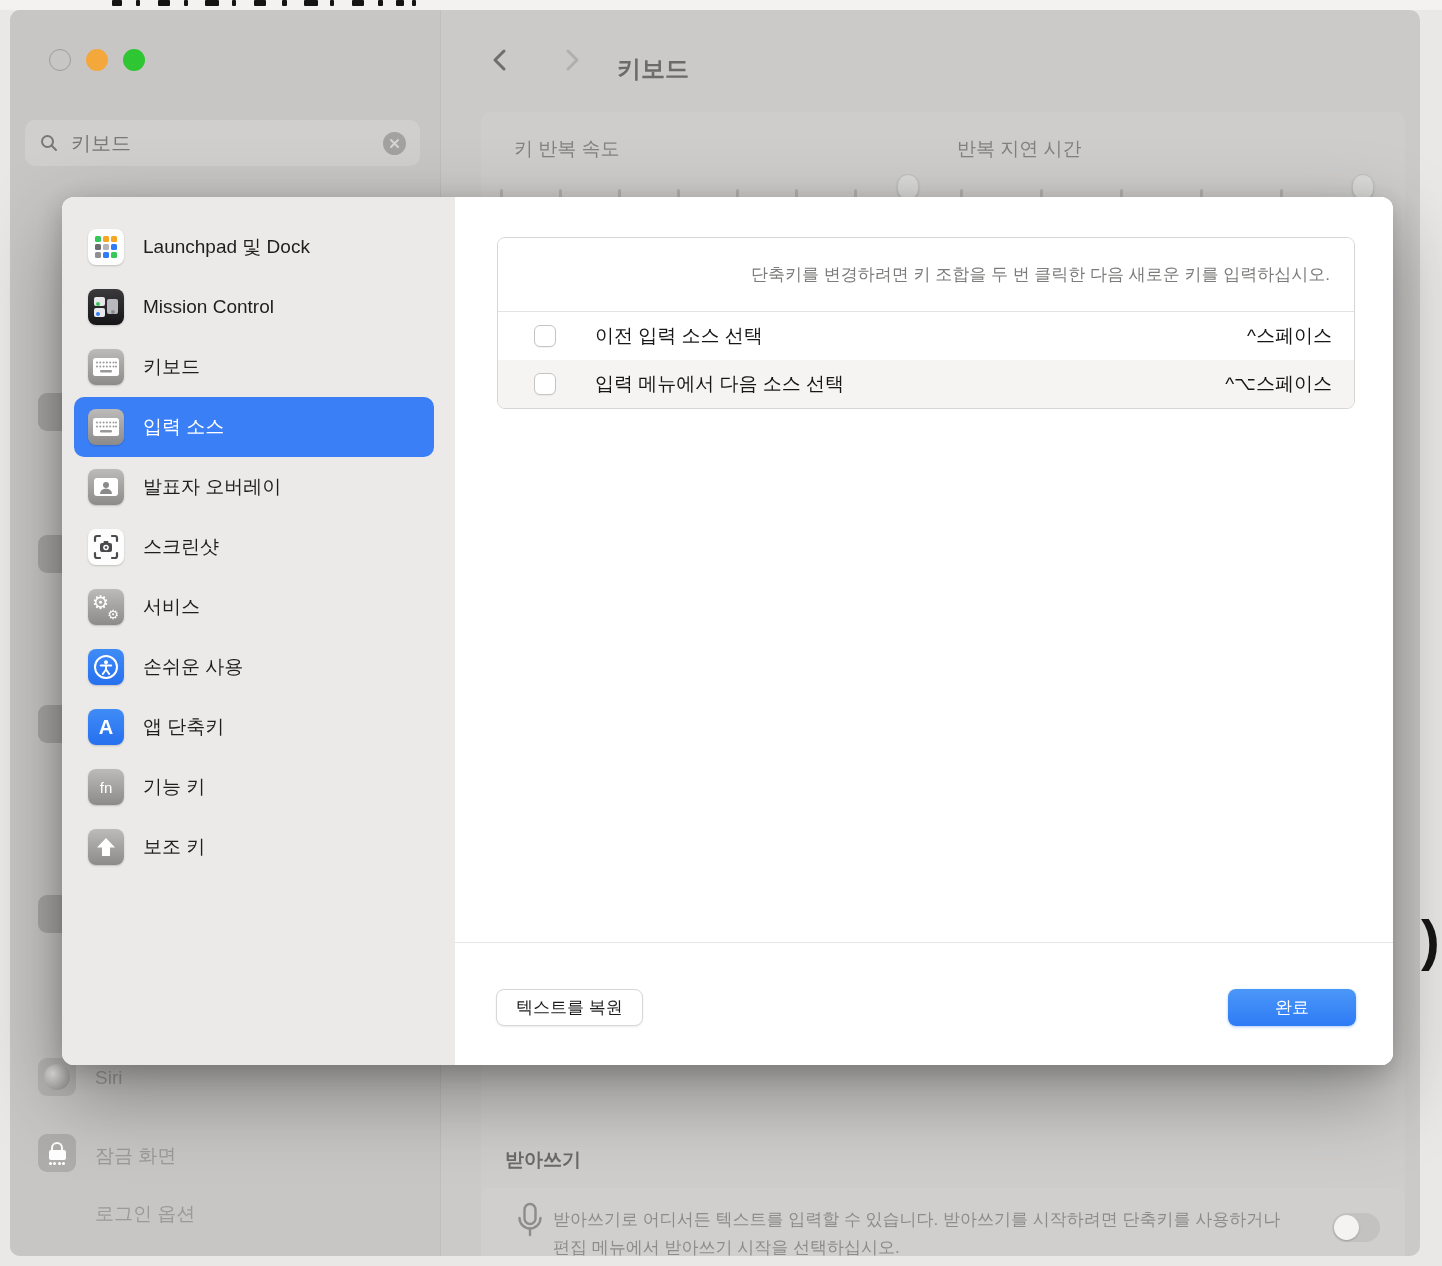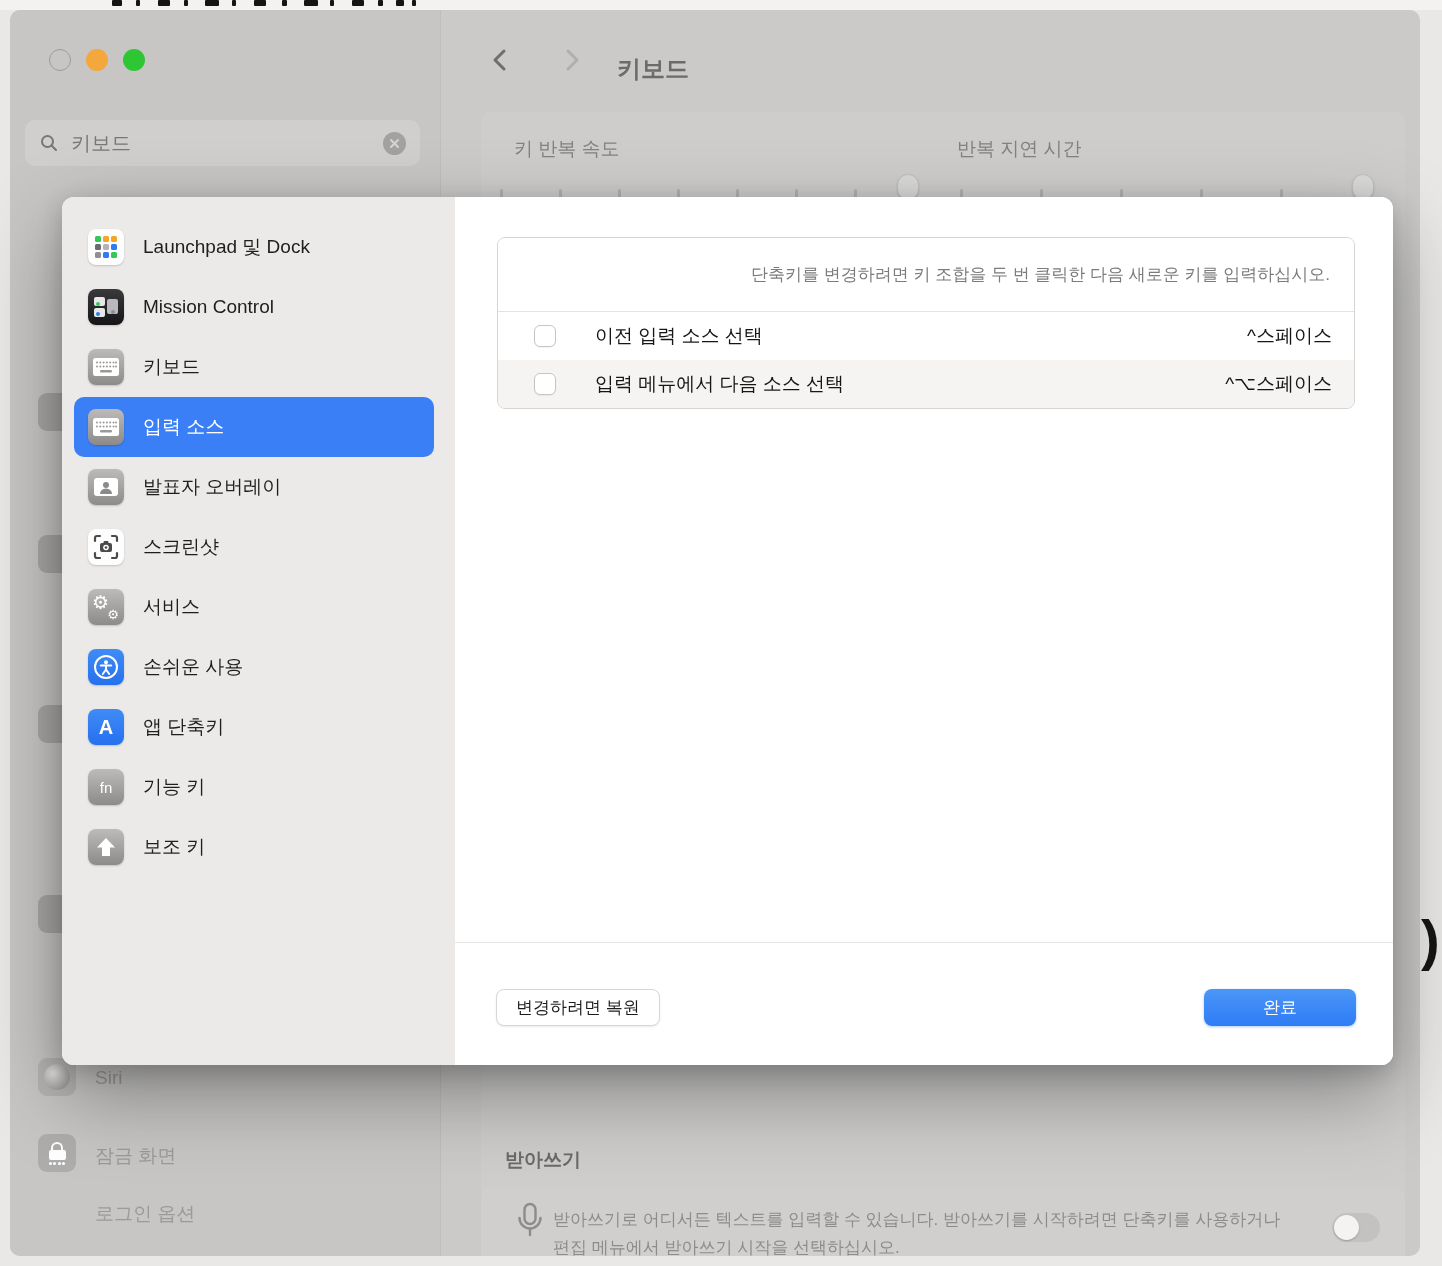--- a/index.html
+++ b/index.html
@@ -77,21 +77,21 @@
   .instruction{padding:25px 24px;font-size:17px;color:#7c7b7a;border-bottom:1px solid #e4e3e2;background:#fff;}
   .srow{height:48px;display:flex;align-items:center;padding:0 22px 0 36px;background:#fff;}
   .srow.alt{background:#f5f4f3;}
   .checkbox{width:22px;height:22px;border:1px solid #c6c5c4;border-radius:6px;background:#fff;box-sizing:border-box;box-shadow:0 1px 1px rgba(0,0,0,.05);flex:none;}
   .srow-label{margin-left:39px;font-size:19px;color:#161616;}
   .srow-key{margin-left:auto;font-size:19px;color:#161616;}
 
   .modal-footer{position:absolute;left:0;right:0;bottom:0;height:122px;border-top:1px solid #e7e6e5;background:#fff;}
   .btn{font-family:inherit;cursor:default;}
   .btn-restore{position:absolute;left:41px;top:46px;height:37px;padding:0 19px;background:#fff;border:1px solid #d8d7d6;border-radius:8px;font-size:17px;color:#1b1b1b;box-shadow:0 1px 2px rgba(0,0,0,.08);}
-  .btn-done{position:absolute;right:37px;top:46px;height:37px;width:152px;background:linear-gradient(180deg,#4b97f8,#2e7bf6);border:none;border-radius:8px;font-size:17px;font-weight:500;color:#fff;box-shadow:0 1px 3px rgba(47,123,246,.4);}
+  .btn-done{position:absolute;right:37px;top:46px;height:37px;width:128px;background:linear-gradient(180deg,#4b97f8,#2e7bf6);border:none;border-radius:8px;font-size:17px;font-weight:500;color:#fff;box-shadow:0 1px 3px rgba(47,123,246,.4);}
 </style>
 </head>
 <body>
 
 <div id="stage">
 
   <div class="top-strip">
     <i style="left:112px;width:10px"></i>
       <i style="left:136px;width:4px"></i>
       <i style="left:158px;width:12px"></i>
@@ -369,19 +369,19 @@
           <span class="srow-key">^스페이스</span>
         </div>
         <div class="srow alt">
           <span class="checkbox"></span>
           <span class="srow-label">입력 메뉴에서 다음 소스 선택</span>
           <span class="srow-key">^⌥스페이스</span>
         </div>
       </div>
 
       <div class="modal-footer">
-        <button class="btn btn-restore">변경하려면 복원</button>
+        <button class="btn btn-restore">텍스트를 복원</button>
         <button class="btn btn-done">완료</button>
       </div>
     </div>
 
   </div>
 </div>
 
 </body></html>

